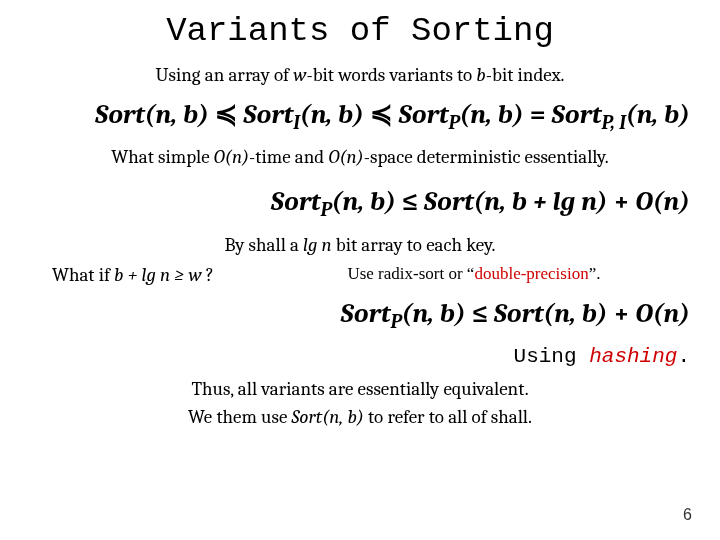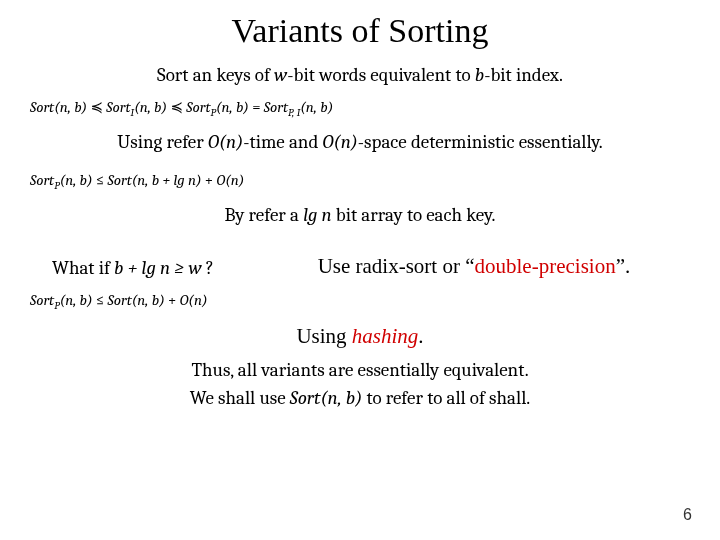--- a/index.html
+++ b/index.html
@@ -10,96 +10,96 @@
     font-family: Cambria, Georgia, 'Times New Roman', serif;
     background: #fff;
     color: #000;
     position: relative;
   }
   .slide {
     padding: 12px 30px 10px 30px;
   }
   .title {
     text-align: center;
-    font-family: Liberation Serif, serif;
+    font-family: Liberation Mono, monospace;
     font-size: 34px;
     font-weight: 400;
     margin: 0 0 14px 0;
   }
   .line {
     text-align: center;
     font-size: 19px;
     margin: 6px 0;
   }
   .math {
     font-style: italic;
     font-family: Cambria, 'Cambria Math', Georgia, serif;
   }
   .formula {
-    text-align: left;
-    font-size: 15px;
+    text-align: right;
+    font-size: 27px;
     margin: 12px 0;
     font-family: Cambria, 'Cambria Math', Georgia, serif;
+    font-weight: bold;
   }
   .formula .fn { font-style: italic; }
   .sub { font-size: 0.72em; vertical-align: sub; font-style: italic; }
   .whatif {
     font-size: 19px;
     margin: 8px 0 10px 0;
     display: flex;
-    align-items: flex-end;
+    align-items: flex-start;
     gap: 24px;
   }
   .whatif .lhs { flex: 0 0 auto; padding-left: 22px;}
   .whatif .rhs { flex: 1; text-align: center; padding-left: 20px;}
   .answer {
     font-family: 'Times New Roman', Times, serif;
-    font-size: 21px;
-    margin-top: 20px;
+    font-size: 17px;
   }
   .red { color: #d00000; }
   .hashing {
-    text-align: center;
-    font-family: Liberation Serif, serif;
+    text-align: right;
+    font-family: Liberation Mono, monospace;
     font-size: 21px;
     margin: 6px 0 10px 0;
   }
   .page-num {
     position: absolute;
     bottom: 16px;
     right: 28px;
     font-family: Arial, sans-serif;
     font-size: 16px;
     color: #333;
   }
 </style>
 </head>
 <body>
 
 <div class="slide">
   <h1 class="title">Variants of Sorting</h1>
 
   <div class="line">
-    <span>Sort an keys of </span><span class="math">w</span><span>-bit words equivalent to </span><span class="math">b</span><span>-bit index.</span>
+    <span>Using an array of </span><span class="math">w</span><span>-bit words variants to </span><span class="math">b</span><span>-bit index.</span>
   </div>
 
   <div class="formula">
     <span class="fn">Sort</span><span class="math">(n, b)</span><span> ≼ </span><span class="fn">Sort</span><span class="sub">I</span><span class="math">(n, b)</span><span> ≼ </span><span class="fn">Sort</span><span class="sub">P</span><span class="math">(n, b)</span><span> = </span><span class="fn">Sort</span><span class="sub">P, I</span><span class="math">(n, b)</span>
   </div>
 
   <div class="line">
-    <span>Using refer </span><span class="math">O(n)</span><span>-time and </span><span class="math">O(n)</span><span>-space deterministic essentially.</span>
+    <span>What simple </span><span class="math">O(n)</span><span>-time and </span><span class="math">O(n)</span><span>-space deterministic essentially.</span>
   </div>
 
   <div class="formula" style="margin-top:18px">
     <span class="fn">Sort</span><span class="sub">P</span><span class="math">(n, b)</span><span> ≤ </span><span class="fn">Sort</span><span class="math">(n, b + lg n)</span><span> + </span><span class="math">O(n)</span>
   </div>
 
   <div class="line">
-    <span>By refer a </span><span class="math">lg n</span><span> bit array to each key.</span>
+    <span>By shall a </span><span class="math">lg n</span><span> bit array to each key.</span>
   </div>
 
   <div class="whatif">
     <div class="lhs">
       <span>What if </span><span class="math">b + lg n ≥ w</span><span> ?</span>
     </div>
     <div class="rhs answer">
       <span>Use radix-sort or  “</span><span class="red">double-precision</span><span>”.</span>
     </div>
   </div>
@@ -107,17 +107,17 @@
   <div class="formula">
     <span class="fn">Sort</span><span class="sub">P</span><span class="math">(n, b)</span><span> ≤ </span><span class="fn">Sort</span><span class="math">(n, b)</span><span> + </span><span class="math">O(n)</span>
   </div>
 
   <div class="hashing">
     <span>Using </span><span class="red" style="font-style:italic">hashing</span><span>.</span>
   </div>
 
   <div class="line" style="">Thus, all variants are essentially equivalent.</div>
   <div class="line">
-    <span>We shall use </span><span class="math" style="font-style:italic">Sort</span><span class="math">(n, b)</span><span> to refer to all of shall.</span>
+    <span>We them use </span><span class="math" style="font-style:italic">Sort</span><span class="math">(n, b)</span><span> to refer to all of shall.</span>
   </div>
 </div>
 
 <div class="page-num">6</div>
 
 </body></html>

